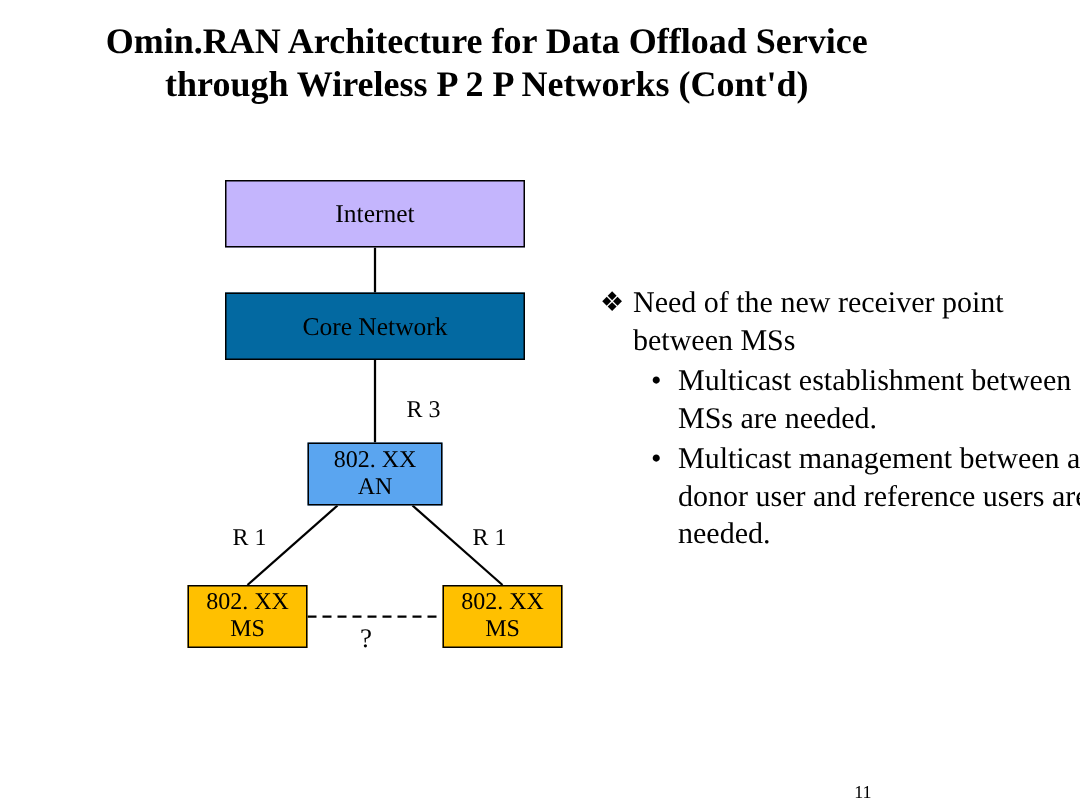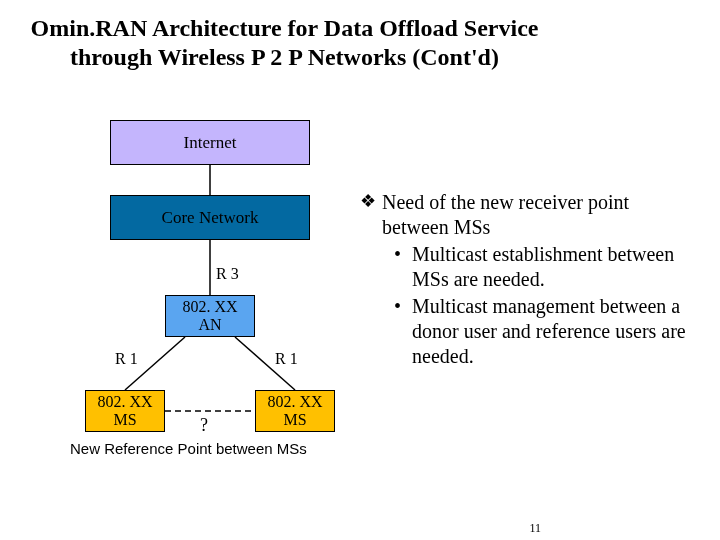--- a/index.html
+++ b/index.html
@@ -1,28 +1,28 @@
 <!DOCTYPE html>
 <html><head>
 <meta charset="utf-8">
 <style>
   * { margin: 0; padding: 0; box-sizing: border-box; }
   html, body { width: 720px; height: 540px; background: #fff; font-family: "Times New Roman", Times, serif; }
-  .slide { position: relative; width: 569px; height: 540px; }
+  .slide { position: relative; width: 569px; height: 540px; margin-left: 40px; }
   .title { position: absolute; top: 14px; left: 0; right: 0; text-align: center; font-weight: bold; font-size: 24px; line-height: 1.2; }
   .diagram { position: absolute; left: 80px; top: 110px; width: 270px; height: 380px; }
   .box { position: absolute; border: 1.5px solid #000; text-align: center; display: flex; align-items: center; justify-content: center; font-family: "Times New Roman", serif; }
   .internet { left: 30px; top: 10px; width: 200px; height: 45px; background: #c4b5fd; font-size: 17px; }
   .core { left: 30px; top: 85px; width: 200px; height: 45px; background: #0369a1; font-size: 17px; }
   .an { left: 85px; top: 185px; width: 90px; height: 42px; background: #5aa5f0; font-size: 16px; line-height: 1.1; }
   .ms { width: 80px; height: 42px; background: #ffc000; font-size: 16px; line-height: 1.1; }
   .ms1 { left: 5px; top: 280px; }
   .ms2 { left: 175px; top: 280px; }
   .lbl { position: absolute; font-size: 16px; font-family: "Times New Roman", serif; }
-  .r3 { left: 136px; top: 155px; }
+  .r3 { left: 151px; top: 155px; }
   .r1l { left: 35px; top: 240px; }
   .r1r { left: 195px; top: 240px; }
   .qmk { left: 120px; top: 305px; font-size: 18px; }
   .newref { position: absolute; left: -10px; top: 330px; width: 280px; font-family: Arial, sans-serif; font-size: 15px; line-height: 1.25; }
   svg.lines { position: absolute; left: 0; top: 0; width: 270px; height: 380px; }
   .bullets { position: absolute; left: 360px; top: 190px; width: 340px; font-size: 20px; line-height: 1.25; }
   .lv0 { display: flex; }
   .lv0 .mkr { width: 22px; flex: 0 0 22px; font-size: 18px; }
   .lv1 { margin-left: 34px; }
   .lv1 .item { display: flex; margin-top: 2px; }
@@ -74,21 +74,20 @@
     <div>
       <div>802. XX</div>
       <div>MS</div>
     </div>
   </div>
 
   <div class="lbl r3">R 3</div>
   <div class="lbl r1l">R 1</div>
   <div class="lbl r1r">R 1</div>
   <div class="lbl qmk">?</div>
-  <div class="newref">New Reference Point between MSs</div>
 </div>
 
 <div class="bullets">
   <div class="lv0">
     <div class="mkr">❖</div>
     <div>Need of the new receiver point between MSs</div>
   </div>
   <div class="lv1">
     <div class="item">
       <div class="mkr">•</div>

